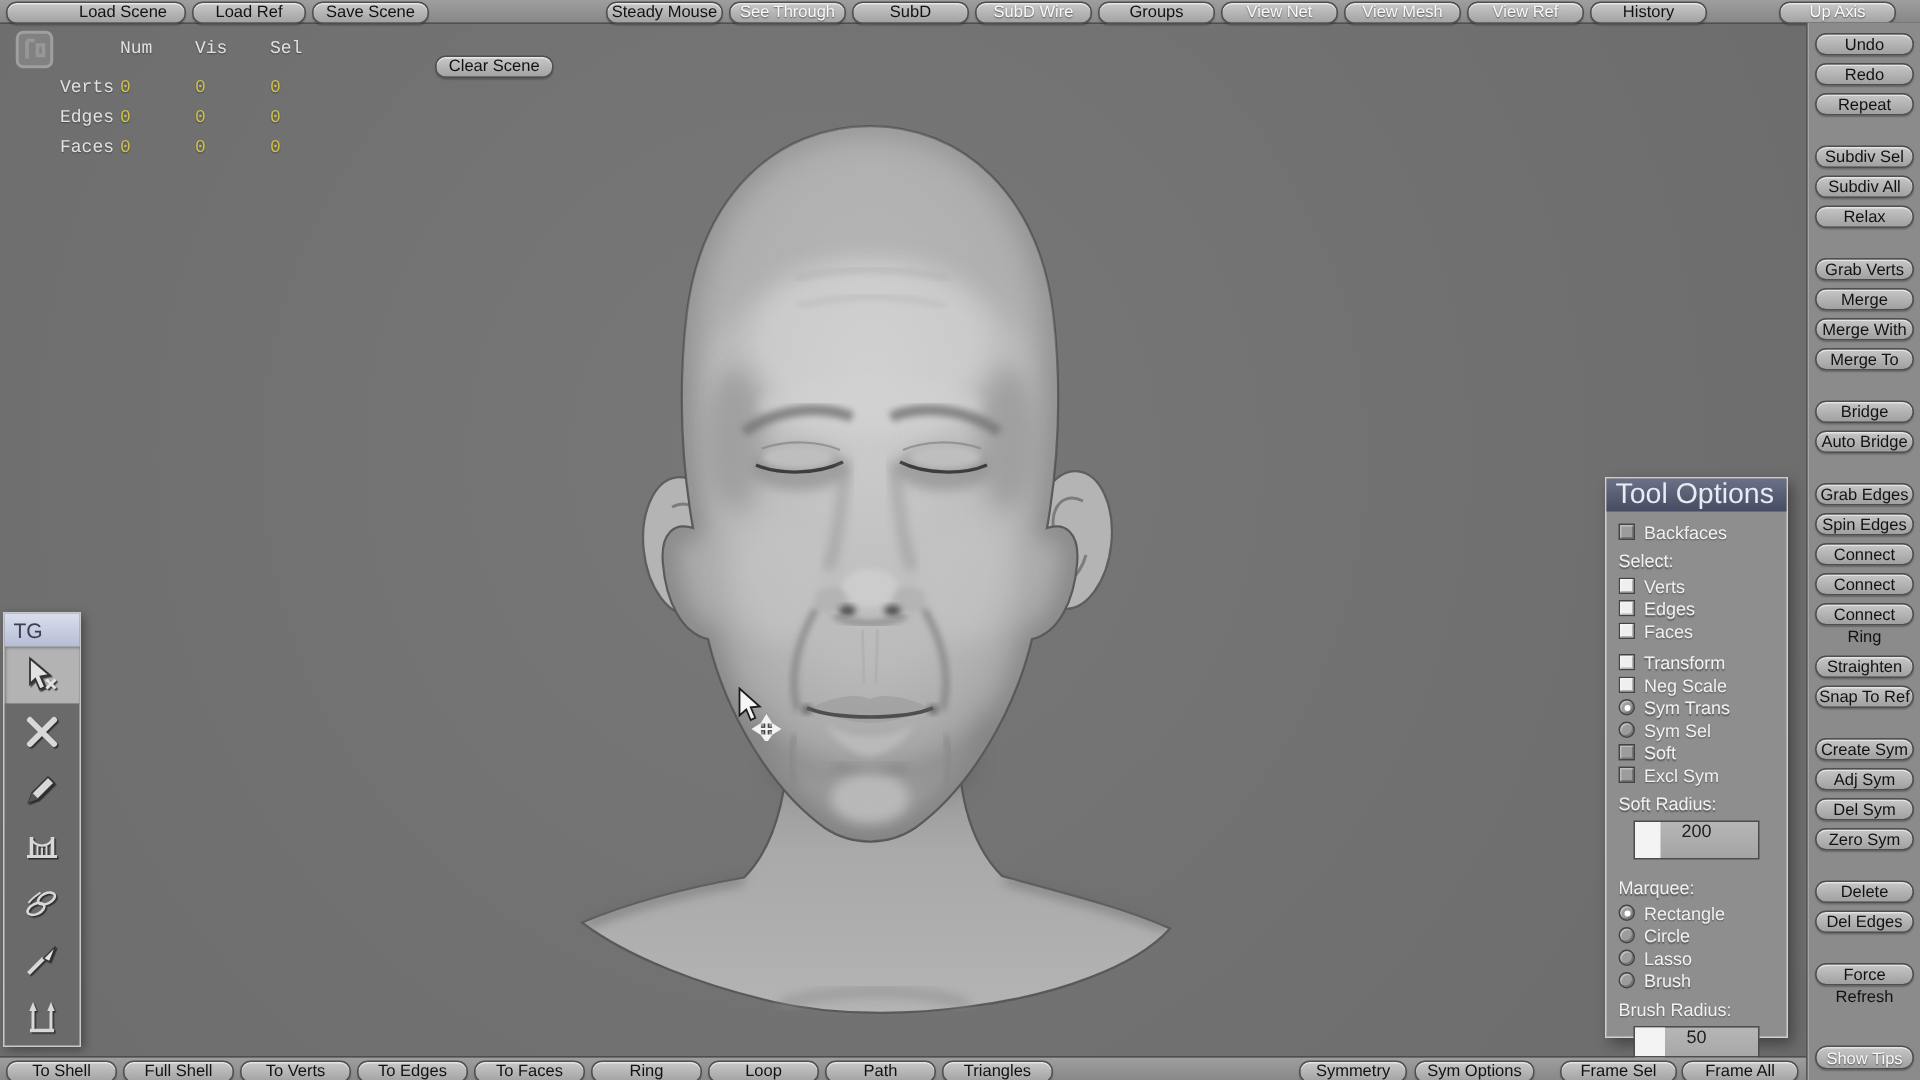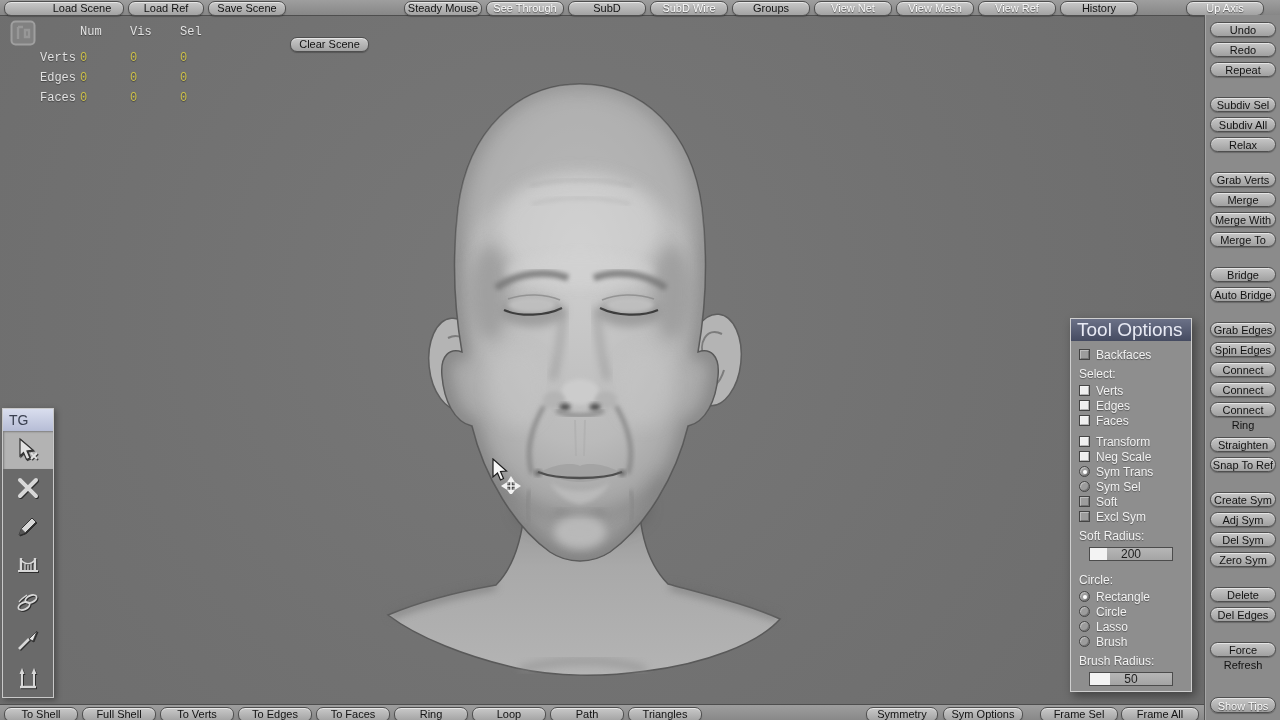--- a/index.html
+++ b/index.html
@@ -64,21 +64,21 @@
   .torow{display:flex;align-items:center;height:15px;cursor:pointer;}
   .tolbl{height:18px;line-height:18px;font-size:12px;color:#f2f2f2;text-shadow:0 1px 1px rgba(0,0,0,.4);margin-top:3px;}
   .tolbl.gap{margin-top:10px;}
   .tolab{font-size:12px;color:#f2f2f2;text-shadow:0 1px 1px rgba(0,0,0,.4);margin-left:6px;white-space:nowrap;}
   .chk,.rad{width:11px;height:11px;box-sizing:border-box;border:1px solid #444;background:#9c9c9c;
     box-shadow:inset 1px 1px 0 rgba(255,255,255,.35),inset -1px -1px 0 rgba(0,0,0,.25);flex:0 0 auto;}
   .chk.checked{background:#efefef;}
   .rad{border-radius:50%;position:relative;}
   .rad.sel::after{content:"";position:absolute;left:2.5px;top:2.5px;width:4px;height:4px;border-radius:50%;background:#fff;}
   .gaprow{height:6px;}
-  .slider{position:relative;width:84px;height:14px;margin:2px 0 2px 10px;border:1px solid #4c4c4c;
+  .slider{position:relative;width:84px;height:26px;margin:2px 0 2px 10px;border:1px solid #4c4c4c;
     background:linear-gradient(180deg,#b6b6b6,#a4a4a4);box-sizing:border-box;cursor:pointer;}
   .slider .fill{position:absolute;left:0;top:0;bottom:0;background:#f3f3f3;}
   .slider .sval{position:absolute;left:0;right:0;top:0;text-align:center;font-size:12px;line-height:13px;color:#1d1d1d;}
 
   
   #cursor{position:absolute;left:490px;top:442px;z-index:50;pointer-events:none;}
 </style>
 </head>
 <body>
 
@@ -447,21 +447,21 @@
         </div>
         <div class="torow">
           <span class="chk"></span>
           <span class="tolab">Excl Sym</span>
         </div>
         <div class="tolbl">Soft Radius:</div>
         <div class="slider">
           <div class="fill" style="width: 21%;"></div>
           <span class="sval">200</span>
         </div>
-        <div class="tolbl gap">Circle:</div>
+        <div class="tolbl gap">Marquee:</div>
         <div class="torow">
           <span class="rad sel"></span>
           <span class="tolab">Rectangle</span>
         </div>
         <div class="torow">
           <span class="rad"></span>
           <span class="tolab">Circle</span>
         </div>
         <div class="torow">
           <span class="rad"></span>

